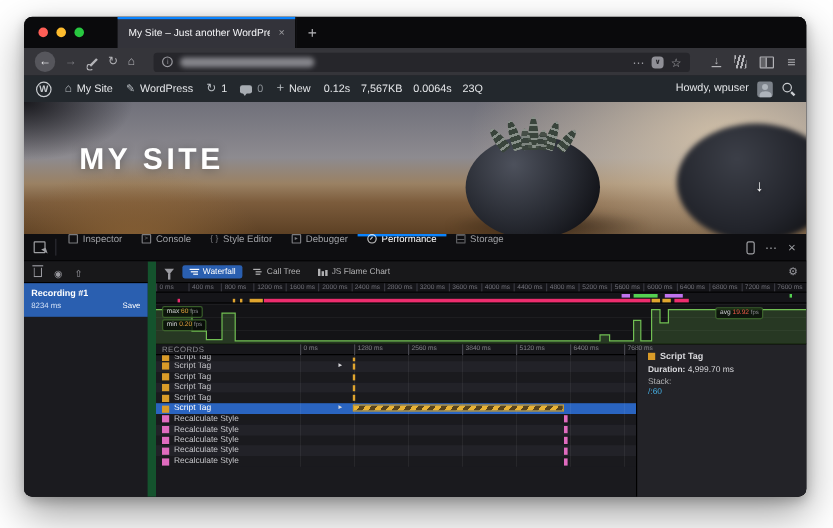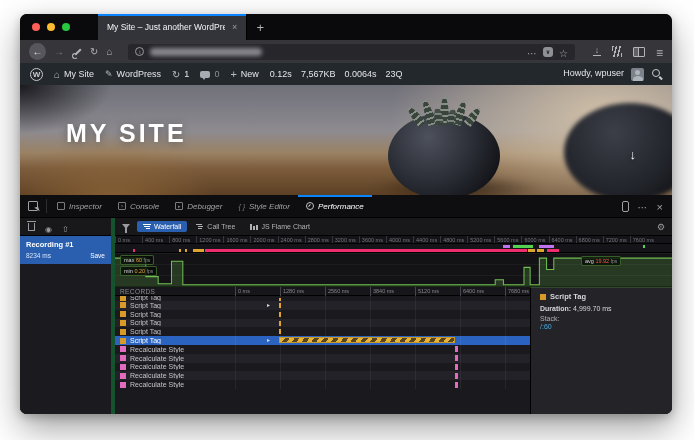--- a/index.html
+++ b/index.html
@@ -94,42 +94,42 @@
   .hero-tagline{margin-top:6px;font-size:12px;color:rgba(248,248,250,.92);text-shadow:0 1px 6px rgba(0,0,0,.35);}
   .hero-arrow{position:absolute;right:36px;top:62px;color:#fff;font-size:13px;text-shadow:0 1px 4px rgba(0,0,0,.4);}
   .hero-arrow::before{content:"↓";}
 
   
   .dtbar{height:23px;background:#0e0e11;border-bottom:1px solid #000;display:flex;align-items:center;color:#9fa0a4;}
   .picker{margin:0 8px;width:10px;height:10px;border:1px solid #9fa0a4;border-radius:1px;position:relative;}
   .picker::after{content:"";position:absolute;right:-2px;bottom:-2px;border-left:4px solid transparent;border-top:5px solid #9fa0a4;transform:rotate(-20deg);}
   .dt-sep{width:1px;height:60%;background:#2c2c32;margin-right:2px;}
   .dt-tabs{display:flex;height:100%;}
-  .dt-tab{position:relative;display:flex;align-items:center;gap:4px;padding:0 8px;font-size:8px;color:#9fa0a4;font-style:italic;}
+  .dt-tab{position:relative;display:flex;gap:4px;padding:0 8px;font-size:8px;color:#9fa0a4;}
   .dt-tab.active{color:#fff;}
   .dt-tab.active::before{content:"";position:absolute;top:0;left:0;right:0;height:2px;background:#0a84ff;}
   .dt-ico{width:8px;height:8px;border:1px solid currentColor;border-radius:1px;opacity:.75;display:inline-flex;align-items:center;justify-content:center;font-size:5px;line-height:1;}
   .dtico-console::before{content:">";}
   .dtico-debugger::before{content:"▸";}
   .dtico-style-editor{border:none;width:auto;font-size:7px;}
   .dtico-style-editor::before{content:"{ }";}
   .dtico-performance{border-radius:50%;}
   .dtico-performance::before{content:"";width:1px;height:3px;background:currentColor;transform:translateY(-1px) rotate(40deg);}
   .dtico-memory{border-radius:50%;}
   .dtico-network{border:none;font-size:7px;}
   .dtico-network::before{content:"⇅";}
   .dtico-storage{background:repeating-linear-gradient(180deg,currentColor 0 1px,transparent 1px 3px);opacity:.55;}
   .dt-right{margin-left:auto;display:flex;align-items:center;gap:9px;padding:0 9px;}
   .ico-phone{width:7px;height:11px;border:1px solid #9fa0a4;border-radius:2px;}
   .ico-meatball::before{content:"⋯";font-size:10px;}
   .ico-close::before{content:"×";font-size:11px;}
 
   
   .dtbody{display:flex;height:196px;background:#18181a;}
-  .dtside{width:95px;border-right:4px solid #14532d;display:flex;flex-direction:column;background:#1b1b1f;}
+  .dtside{width:110px;border-right:7px solid #14532d;display:flex;flex-direction:column;background:#1b1b1f;}
   .side-toolbar{height:18px;background:#18181a;border-bottom:1px solid #000;display:flex;align-items:center;gap:10px;padding:0 8px;color:#9a9aa0;}
   .ico-trash{width:7px;height:8px;border:1px solid #9a9aa0;border-top:none;border-radius:0 0 1px 1px;position:relative;}
   .ico-trash::before{content:"";position:absolute;left:-2px;top:-2px;width:9px;height:1px;background:#9a9aa0;}
   .ico-record::before{content:"◉";font-size:8px;}
   .ico-import::before{content:"⇧";font-size:8px;}
   .recording{background:#2a5fb0;padding:4px 6px 5px;color:#fff;}
   .rec-title{font-size:7.5px;font-weight:bold;}
   .rec-sub{display:flex;justify-content:space-between;margin-top:3px;font-size:6.5px;color:#d4e2f7;}
   .rec-save{color:#ffffff;}
 
@@ -308,30 +308,34 @@
       <div class="dt-tabs">
           <div class="dt-tab">
             <span class="dt-ico dtico-inspector"></span>
             <span>Inspector</span>
           </div>
           <div class="dt-tab">
             <span class="dt-ico dtico-console"></span>
             <span>Console</span>
           </div>
           <div class="dt-tab">
+            <span class="dt-ico dtico-style-editor"></span>
+            <span>Style Editor</span>
+          </div>
+          <div class="dt-tab">
             <span class="dt-ico dtico-debugger"></span>
             <span>Debugger</span>
-          </div>
-          <div class="dt-tab">
-            <span class="dt-ico dtico-style-editor"></span>
-            <span>Style Editor</span>
           </div>
           <div class="dt-tab active">
             <span class="dt-ico dtico-performance"></span>
             <span>Performance</span>
+          </div>
+          <div class="dt-tab">
+            <span class="dt-ico dtico-storage"></span>
+            <span>Storage</span>
           </div>
         </div>
       <div class="dt-right">
         <span class="ico-phone"></span>
         <span class="ico-meatball"></span>
         <span class="ico-close"></span>
       </div>
     </div>
 
     <div class="dtbody">

